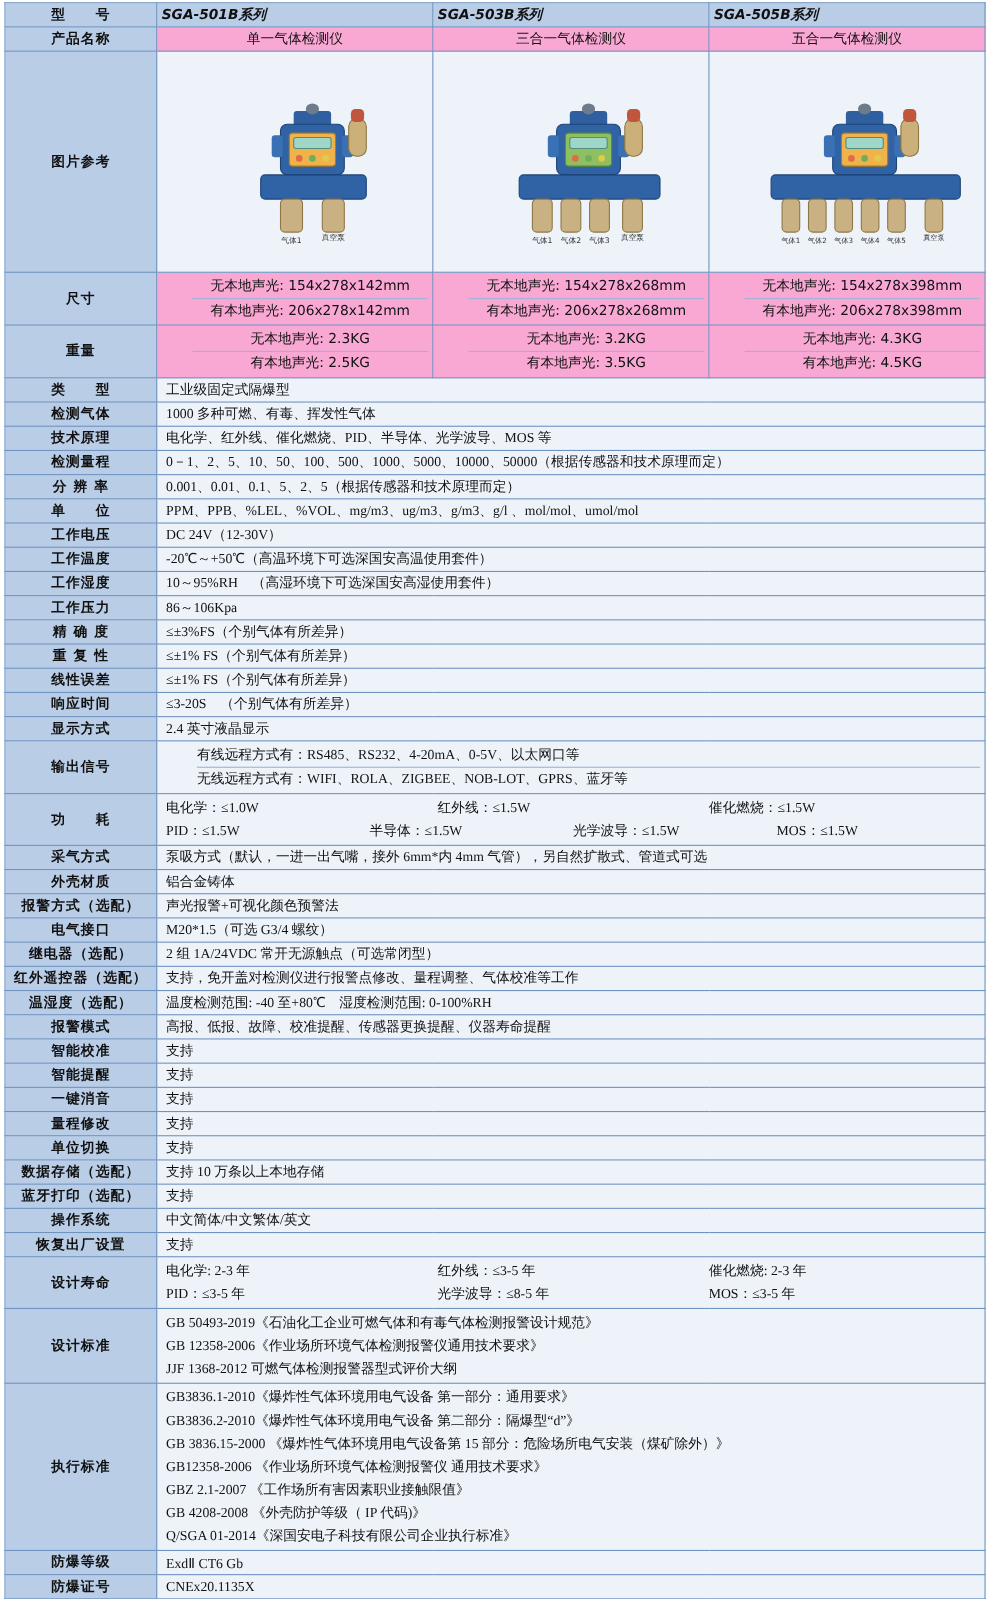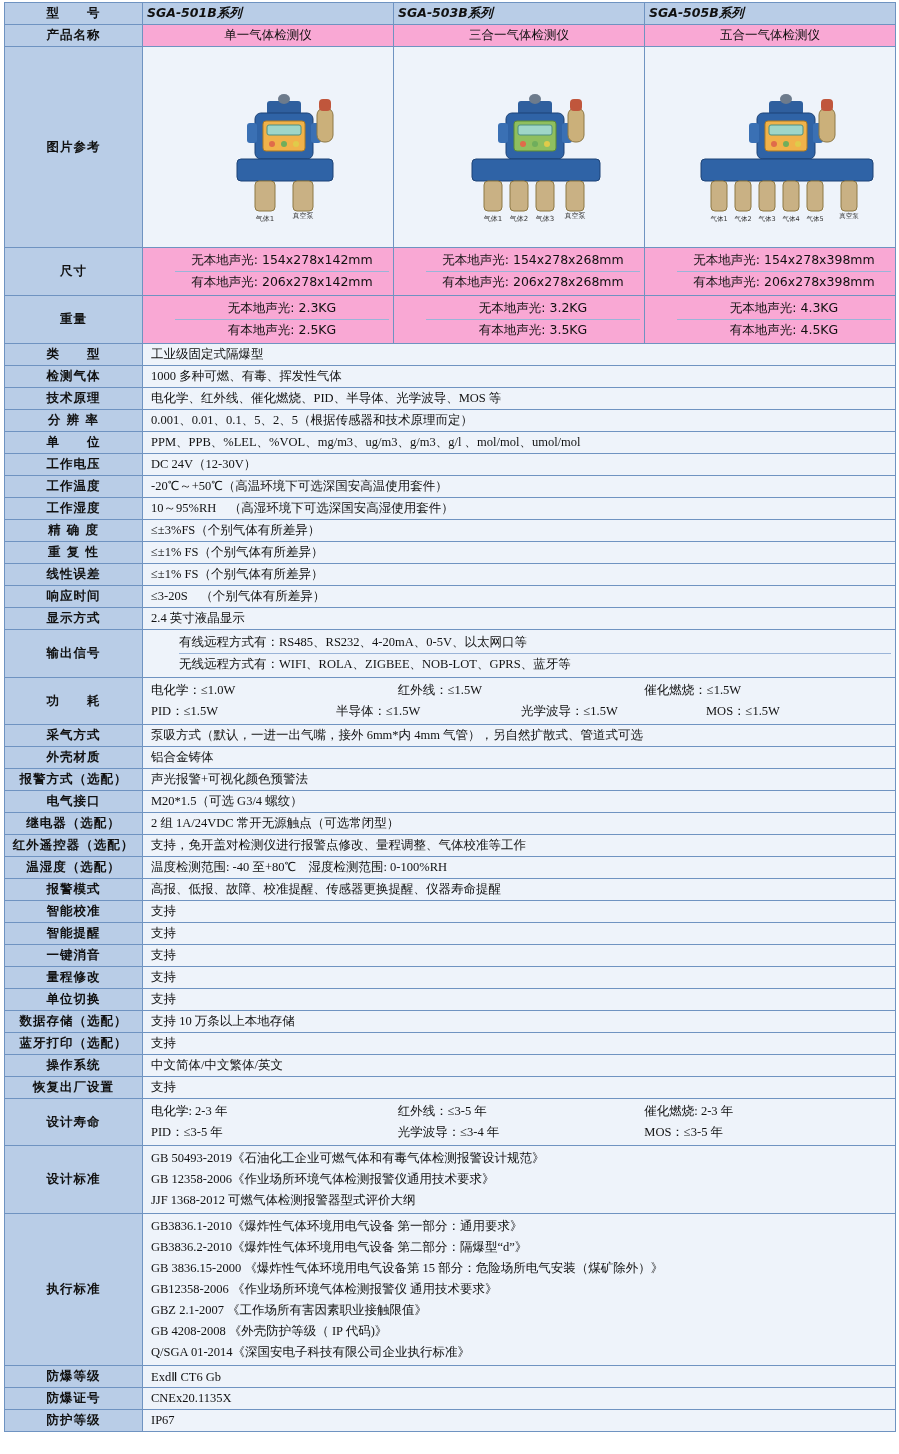--- a/index.html
+++ b/index.html
@@ -190,38 +190,46 @@
         </tr>
   <tr>
           <td class="lbl">检测气体</td>
           <td class="val" colspan="3">1000 多种可燃、有毒、挥发性气体</td>
         </tr>
   <tr>
           <td class="lbl">技术原理</td>
           <td class="val" colspan="3">电化学、红外线、催化燃烧、PID、半导体、光学波导、MOS 等</td>
         </tr>
   <tr>
+          <td class="lbl">检测量程</td>
+          <td class="val" colspan="3">0－1、2、5、10、50、100、500、1000、5000、10000、50000（根据传感器和技术原理而定）</td>
+        </tr>
+  <tr>
           <td class="lbl">分  辨  率</td>
           <td class="val" colspan="3">0.001、0.01、0.1、5、2、5（根据传感器和技术原理而定）</td>
         </tr>
   <tr>
           <td class="lbl">单　　位</td>
           <td class="val" colspan="3">PPM、PPB、%LEL、%VOL、mg/m3、ug/m3、g/m3、g/l 、mol/mol、umol/mol</td>
         </tr>
   <tr>
           <td class="lbl">工作电压</td>
           <td class="val" colspan="3">DC 24V（12-30V）</td>
         </tr>
   <tr>
           <td class="lbl">工作温度</td>
           <td class="val" colspan="3">-20℃～+50℃（高温环境下可选深国安高温使用套件）</td>
         </tr>
   <tr>
           <td class="lbl">工作湿度</td>
           <td class="val" colspan="3">10～95%RH　（高湿环境下可选深国安高湿使用套件）</td>
+        </tr>
+  <tr>
+          <td class="lbl">工作压力</td>
+          <td class="val" colspan="3">86～106Kpa</td>
         </tr>
   <tr>
           <td class="lbl">精  确  度</td>
           <td class="val" colspan="3">≤±3%FS（个别气体有所差异）</td>
         </tr>
   <tr>
           <td class="lbl">重  复  性</td>
           <td class="val" colspan="3">≤±1% FS（个别气体有所差异）</td>
         </tr>
   <tr>
@@ -336,21 +344,21 @@
   <tr>
     <td class="lbl">设计寿命</td>
     <td class="val" colspan="3">
       <div class="pw p2">
         <div>电化学: 2-3 年</div>
         <div>红外线：≤3-5 年</div>
         <div>催化燃烧: 2-3 年</div>
       </div>
       <div class="pw p2">
         <div>PID：≤3-5 年</div>
-        <div>光学波导：≤3-4 年</div>
+        <div>光学波导：≤8-5 年</div>
         <div>MOS：≤3-5 年</div>
       </div>
     </td>
   </tr>
 
   <tr>
     <td class="lbl">设计标准</td>
     <td class="val std" colspan="3">
       <div>GB 50493-2019《石油化工企业可燃气体和有毒气体检测报警设计规范》</div>
       <div>GB 12358-2006《作业场所环境气体检测报警仪通用技术要求》</div>

